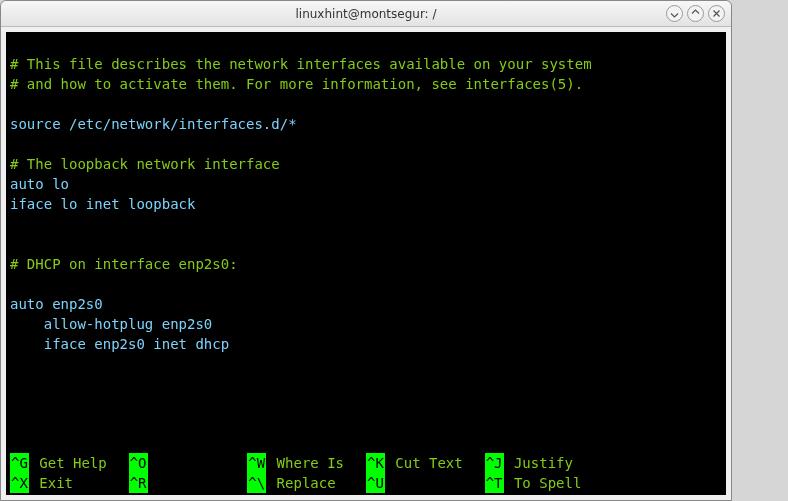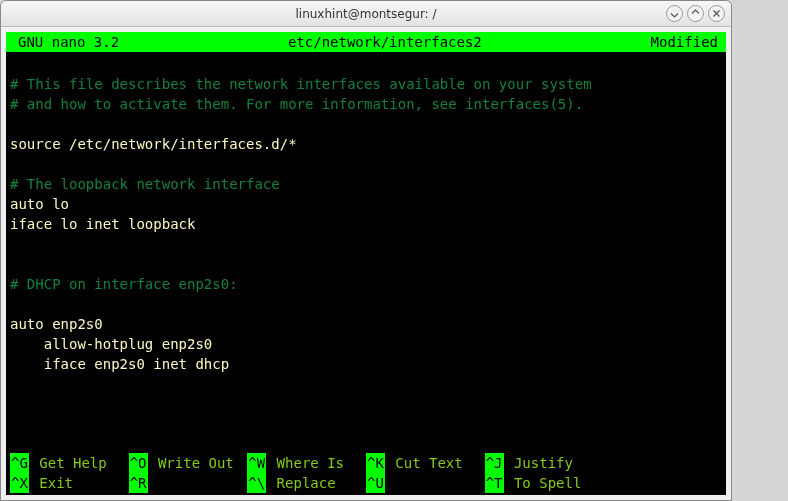--- a/index.html
+++ b/index.html
@@ -77,22 +77,22 @@
     }
     .nano-header-left { flex: 0 0 auto; padding-left: 8px; }
     .nano-header-center { flex: 1; text-align: center; }
     .nano-header-right { flex: 0 0 auto; padding-right: 4px; }
     .editor-content {
       flex: 1;
       white-space: pre;
       padding: 2px 4px 0 4px;
     }
     .editor-line { height: 20px; }
-    .comment { color: #15803d; }
-    .normal { color: #fef9c3; }
+    .comment { color: #84cc16; }
+    .normal { color: #7dd3fc; }
     .nano-footer {
       display: grid;
       grid-template-columns: repeat(6, 1fr);
       grid-template-rows: 20px 20px;
       padding: 0 4px 2px 4px;
     }
     .shortcut {
       display: flex;
       align-items: center;
       white-space: pre;
@@ -126,31 +126,26 @@
         </div>
       <div class="titlebar-btn">
           <svg width="9" height="9" viewBox="0 0 9 9">
             <path d="M1.5 1.5 L7.5 7.5 M7.5 1.5 L1.5 7.5" stroke="#555" stroke-width="1.2"></path>
           </svg>
         </div>
     </div>
   </div>
 
   <div class="terminal">
-    <div class="nano-header">
-      <span class="nano-header-left">GNU nano 3.2</span>
-      <span class="nano-header-center">etc/network/interfaces2</span>
-      <span class="nano-header-right">Modified</span>
-    </div>
 
     <div class="editor-content" id="editor-content"><div class="editor-line normal"></div><div class="editor-line comment"># This file describes the network interfaces available on your system</div><div class="editor-line comment"># and how to activate them. For more information, see interfaces(5).</div><div class="editor-line normal"></div><div class="editor-line normal">source /etc/network/interfaces.d/*</div><div class="editor-line normal"></div><div class="editor-line comment"># The loopback network interface</div><div class="editor-line normal">auto lo</div><div class="editor-line normal">iface lo inet loopback</div><div class="editor-line normal"></div><div class="editor-line normal"></div><div class="editor-line comment"># DHCP on interface enp2s0:</div><div class="editor-line normal"></div><div class="editor-line normal">auto enp2s0</div><div class="editor-line normal">    allow-hotplug enp2s0</div><div class="editor-line normal">    iface enp2s0 inet dhcp</div><div class="editor-line normal"></div><div class="editor-line normal"></div></div>
 
     <div class="nano-footer" id="nano-footer">
         <div class="shortcut"><span class="shortcut-key">^G</span><span class="shortcut-label"> Get Help</span></div>
-        <div class="shortcut"><span class="shortcut-key">^O</span><span class="shortcut-label"> Write Out</span></div>
+        <div class="shortcut"><span class="shortcut-key">^O</span></div>
         <div class="shortcut"><span class="shortcut-key">^W</span><span class="shortcut-label"> Where Is</span></div>
         <div class="shortcut"><span class="shortcut-key">^K</span><span class="shortcut-label"> Cut Text</span></div>
         <div class="shortcut"><span class="shortcut-key">^J</span><span class="shortcut-label"> Justify</span></div>
         <div class="shortcut"></div>
         <div class="shortcut"><span class="shortcut-key">^X</span><span class="shortcut-label"> Exit</span></div>
         <div class="shortcut"><span class="shortcut-key">^R</span></div>
         <div class="shortcut"><span class="shortcut-key">^\</span><span class="shortcut-label"> Replace</span></div>
         <div class="shortcut"><span class="shortcut-key">^U</span></div>
         <div class="shortcut"><span class="shortcut-key">^T</span><span class="shortcut-label"> To Spell</span></div>
         <div class="shortcut"></div>

